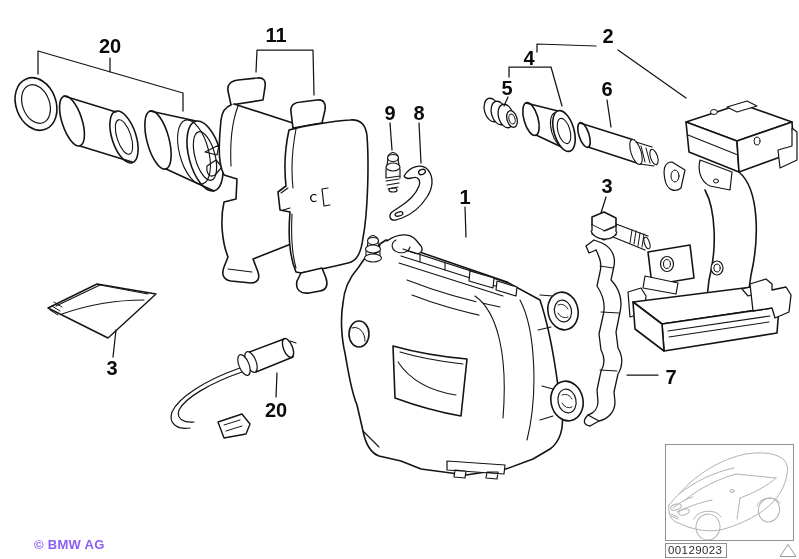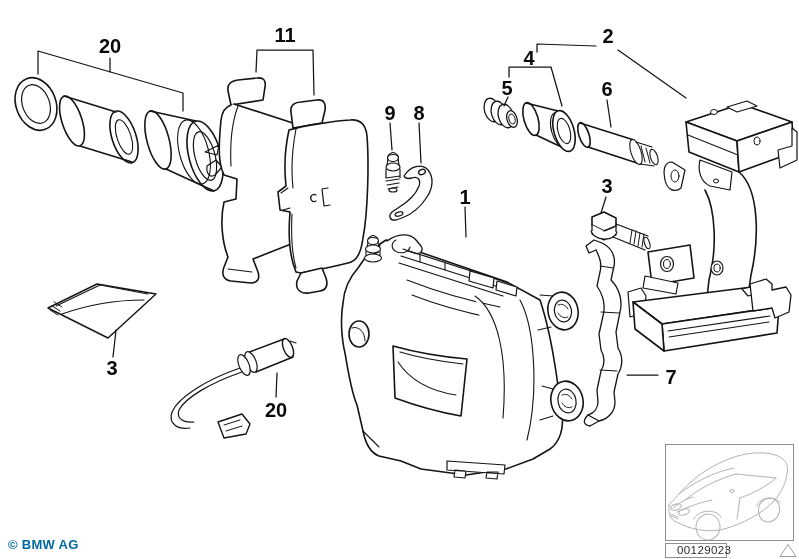--- a/index.html
+++ b/index.html
@@ -1,27 +1,27 @@
 <!DOCTYPE html>
 <html><head>
 <meta charset="utf-8">
 <style>
   html,body{margin:0;padding:0;background:#fff;}
   .stage{position:relative;width:799px;height:559px;background:#ffffff;overflow:hidden;
          font-family:"Liberation Sans",sans-serif;}
   .diagram-svg{position:absolute;left:0;top:0;}
   .callout{position:absolute;transform:translate(-50%,-50%);font-weight:bold;
            font-size:20px;color:#0a0a0a;letter-spacing:0;line-height:1;cursor:default;}
-  .copyright{position:absolute;left:8px;top:537px;font-size:13px;font-weight:bold;
-             color:#0369a1;letter-spacing:0.3px;}
+  .copyright{position:absolute;left:34px;top:537px;font-size:13px;font-weight:bold;
+             color:#8b5cf6;letter-spacing:0.3px;}
   .thumb-box{position:absolute;left:665px;top:444px;width:129px;height:97px;
              border:1px solid #8f8f8f;background:#fff;box-sizing:border-box;}
   .number-plate{position:absolute;left:665px;top:543px;width:62px;height:15px;
                 border:1px solid #8f8f8f;background:#fff;box-sizing:border-box;
-                font-size:11.5px;line-height:13px;color:#2a2a2a;padding-left:11px;
+                font-size:11.5px;line-height:13px;color:#2a2a2a;padding-left:2px;
                 letter-spacing:0.4px;}
   .warn-tri{position:absolute;left:779px;top:543px;width:18px;height:15px;}
 </style>
 </head>
 <body>
 
 <div class="stage">
 
   <svg class="diagram-svg" width="799" height="559" viewBox="0 0 799 559" fill="none" stroke="#141414" stroke-width="1.6" stroke-linecap="round" stroke-linejoin="round">
 
@@ -227,21 +227,21 @@
   <div class="callout" style="left:465px;top:197px">1</div>
   <div class="callout" style="left:608px;top:36px">2</div>
   <div class="callout" style="left:607px;top:186px">3</div>
   <div class="callout" style="left:529px;top:58px">4</div>
   <div class="callout" style="left:507px;top:88px">5</div>
   <div class="callout" style="left:607px;top:89px">6</div>
   <div class="callout" style="left:671px;top:377px">7</div>
   <div class="callout" style="left:419px;top:113px">8</div>
   <div class="callout" style="left:390px;top:113px">9</div>
   <div class="callout" style="left:110px;top:46px">20</div>
-  <div class="callout" style="left:285px;top:35px">11</div>
+  <div class="callout" style="left:276px;top:35px">11</div>
   <div class="callout" style="left:276px;top:410px">20</div>
   <div class="callout" style="left:112px;top:368px">3</div>
 
   <div class="copyright">© BMW AG</div>
 
   <div class="thumb-box">
     <svg width="127" height="95" viewBox="0 0 127 95" fill="none" stroke="#b2b2b2" stroke-width="1" stroke-linecap="round" stroke-linejoin="round">
       <path d="M3,60 C2,68 4,74 10,77 L22,82 C34,86 48,87 58,84 C76,79 96,69 108,56 C116,47 120,37 121,29"></path>
       <path d="M13,49 C30,29 55,14 80,9 C98,6 112,9 118,15 C122,19 122,25 121,29"></path>
       <path d="M13,49 C28,37 48,27 68,23 M19,55 C34,43 52,34 70,29"></path>

